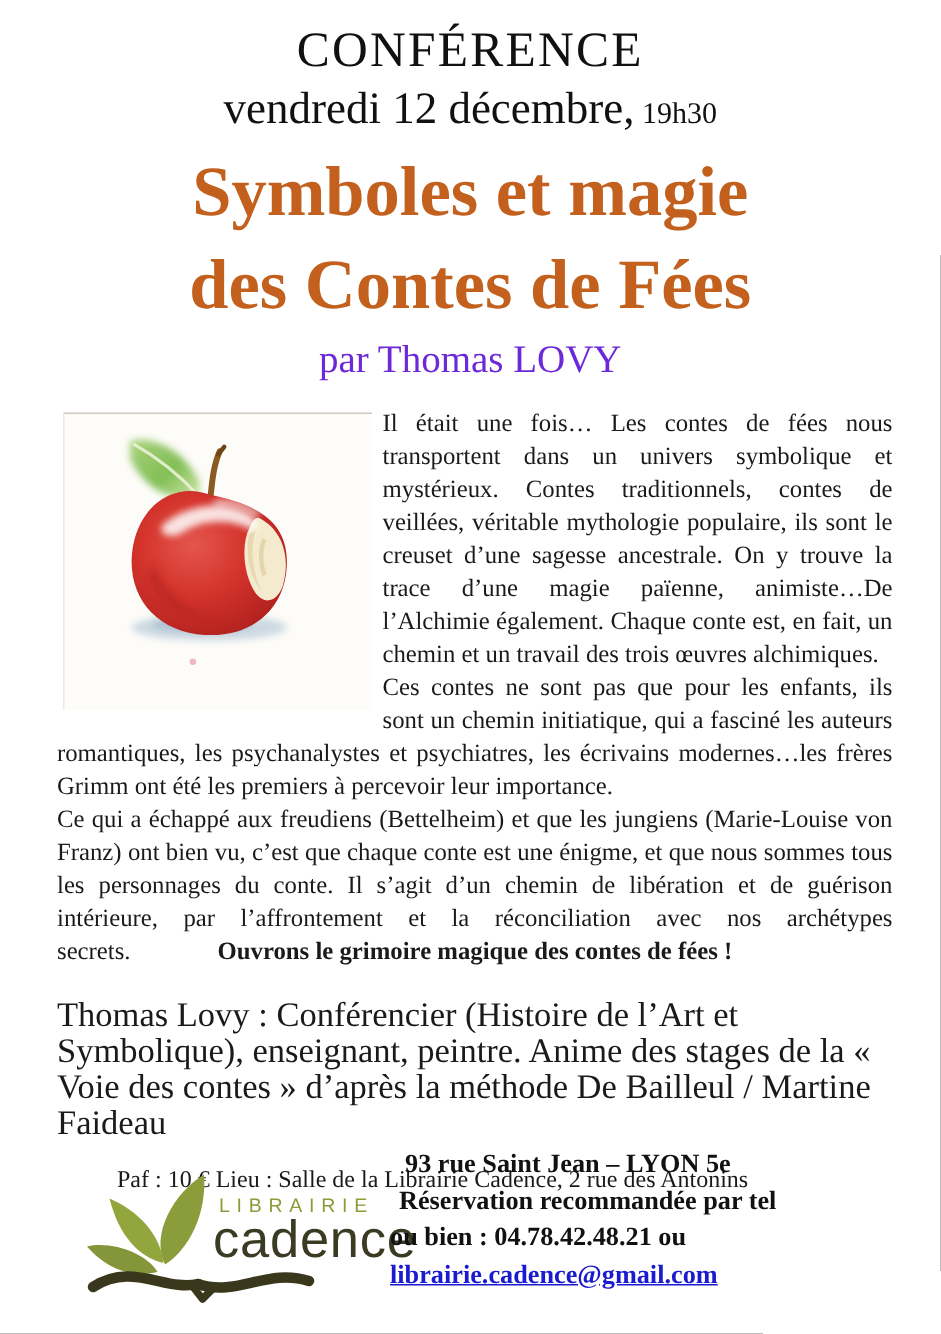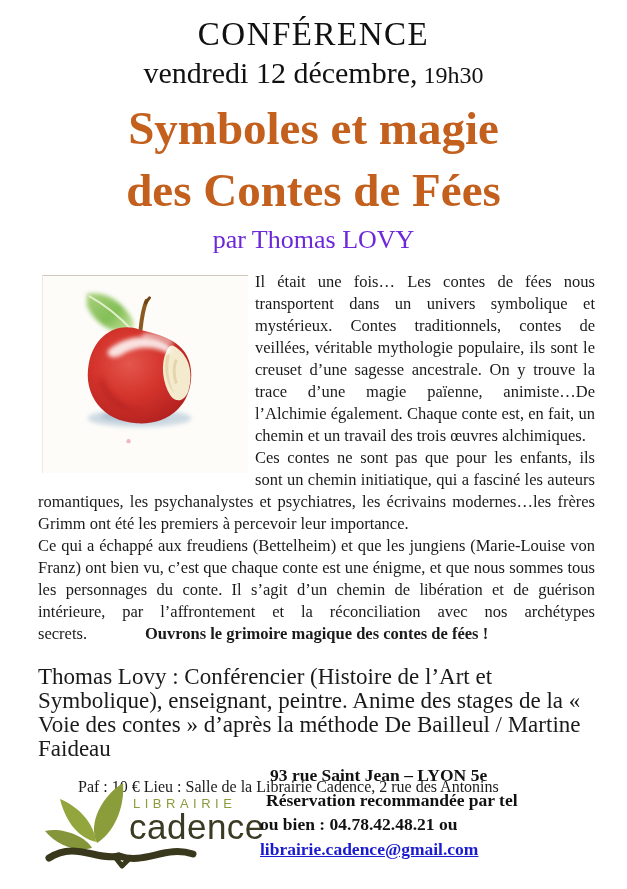--- a/index.html
+++ b/index.html
@@ -12,21 +12,21 @@
     overflow:hidden;
     margin:0 auto;
   }
   
   .header{ text-align:center; padding-top:16px; }
   .conference{
     font-size:33px; letter-spacing:1.5px; line-height:1.1;
     font-weight:normal; margin:0; color:#111;
   }
   .dateline{ font-size:30px; line-height:1.2; margin-top:3px; color:#111; }
-  .dateline .time{ font-size:24px; }
+  .dateline .time{ font-size:20px; }
   .main-title{
     margin:6px 0 0 0; font-weight:bold; font-size:47px; line-height:1.32;
   }
   .main-title span{ display:block; }
   .speaker{ font-size:26px; margin-top:4px; color:#6d28d9; }
 
   
   .content{
     margin:16px 48px 0 38px; width:557px;
     text-align:justify; font-size:16.5px; line-height:22px;
@@ -44,21 +44,21 @@
   .grimoire{ font-weight:bold; margin-left:58px; }
 
   .bio{
     margin:20px 32px 0 38px; width:557px;
     font-size:23px; line-height:24px; text-align:left;
   }
   .paf-row{ margin-top:17px; padding-left:78px; font-size:16px; }
   .paf-row .location{ }
 
   
-  .logo{ position:absolute; left:43px; top:781px; width:235px; height:100px; }
+  .logo{ position:absolute; left:56px; top:781px; width:235px; height:100px; }
   .logo svg{ position:absolute; left:0; top:0; }
   .logo .librairie{
     position:absolute; left:90px; top:15px;
     font-family:"Liberation Sans", sans-serif;
     font-size:13px; letter-spacing:4.5px; color:#8b9c3a; font-weight:normal;
   }
   .logo .cadence{
     position:absolute; left:86px; top:26px;
     font-family:"Liberation Sans", sans-serif;
     font-size:35px; color:#3b3a22; letter-spacing:0.5px;

